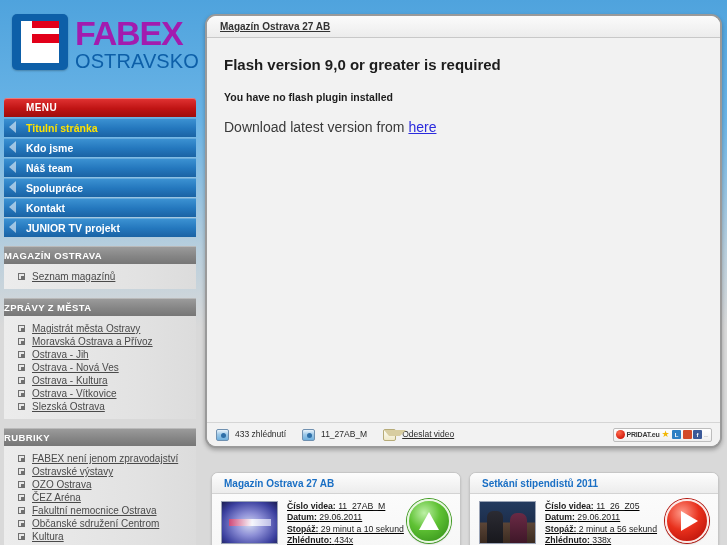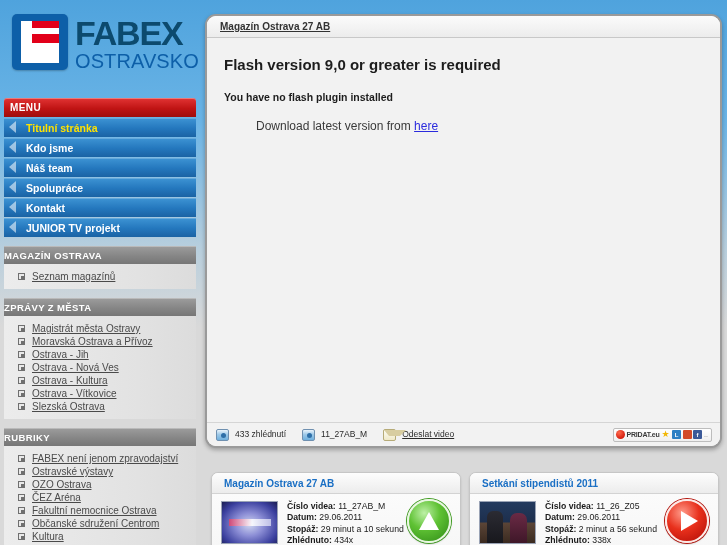--- a/index.html
+++ b/index.html
@@ -44,40 +44,40 @@
     width: 27px; height: 9px;
     background: #e2001a;
   }
   .logo-bar2 {
     position: absolute; left: 20px; top: 7px;
     width: 27px; height: 7px;
     background: #e2001a;
   }
   .logo-text { margin-left: 7px; line-height: 1; padding-top: 2px; }
   .logo-fabex {
-    font-size: 34px; font-weight: bold; color: #0c4a6e;
+    font-size: 34px; font-weight: bold; color: #a21caf;
     letter-spacing: -1.2px;
     font-family: "Liberation Sans", sans-serif;
   }
   .logo-ostravsko {
     font-size: 20px; color: #0d5fa8;
     letter-spacing: 0.1px; margin-top: 1px;
     font-family: "Liberation Sans", sans-serif;
   }
 
   .menu-head {
     height: 19px;
     margin: 0 4px;
     background: linear-gradient(to bottom, #e23434 0%, #c01414 55%, #9e0d0d 100%);
     border-radius: 3px 3px 0 0;
     color: #fff;
     font-size: 10px; font-weight: bold;
     letter-spacing: .4px;
     display: flex; align-items: center;
-    padding-left: 6px;
+    padding-left: 22px;
     box-shadow: inset 0 1px 0 rgba(255,255,255,.35);
   }
   .menu-item {
     height: 19px;
     margin: 1px 4px 0 4px;
     background: linear-gradient(to bottom, #3e94d4 0%, #2477bd 55%, #1a63a4 100%);
     display: flex; align-items: center;
     position: relative;
     padding-left: 22px;
     color: #ffffff;
@@ -167,21 +167,21 @@
     display: flex; flex-direction: column;
   }
   .flash-h1 {
     font-size: 15px; font-weight: bold; color: #1d1d1d;
     margin-bottom: 18px;
   }
   .flash-h2 {
     font-size: 10.5px; font-weight: bold; color: #1d1d1d;
     margin-bottom: 16px;
   }
-  .flash-p { font-size: 12px; color: #3a3a3a; margin-left: 32px; }
+  .flash-p { font-size: 14px; color: #3a3a3a; }
   .flash-p a { color: #2b2bdd; text-decoration: underline; }
 
   .panel-toolbar {
     height: 24px;
     border-top: 1px solid #d5d5d5;
     background: #f2f2f2;
     display: flex; align-items: center;
     padding: 0 8px 0 9px;
     gap: 0;
   }
@@ -267,20 +267,21 @@
   .card-head span {
     font-size: 10px; font-weight: bold; color: #1a6fc4;
   }
   .card-body {
     display: flex;
     padding: 7px 0 0 9px;
     position: relative;
     height: 52px;
     background:
       linear-gradient(to bottom,#fbfbfb,#f7f7f7);
+    text-decoration: underline;
   }
   .thumb {
     width: 57px; height: 43px;
     flex: 0 0 auto;
     border: 1px solid #9aa3b5;
     margin-right: 9px;
     overflow: hidden;
     position: relative;
   }
   .thumb.t1 {

